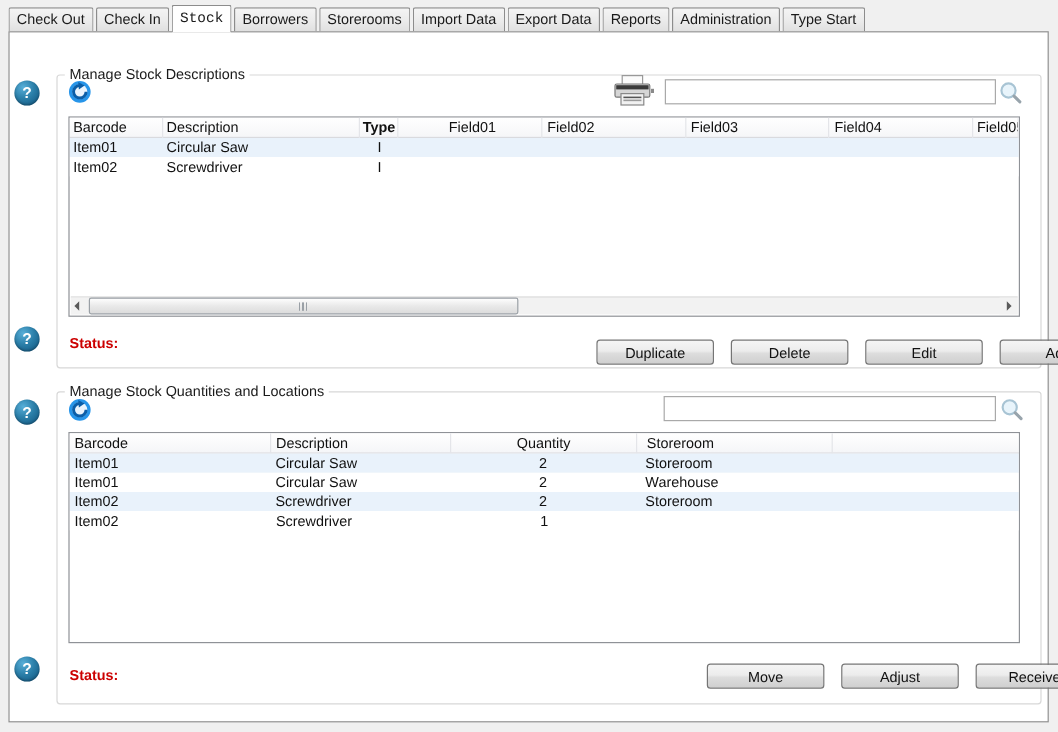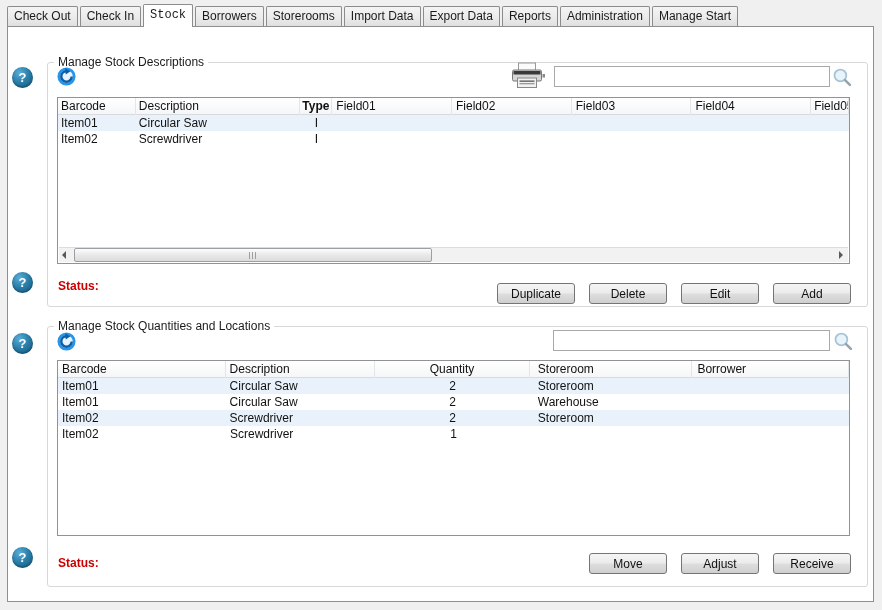--- a/index.html
+++ b/index.html
@@ -65,40 +65,40 @@
   .hs-thumb{position:absolute;left:15px;top:0;width:358px;height:14px;border:1px solid #9aa0a6;
             border-radius:2px;background:linear-gradient(#fdfdfd,#e9e9e9 50%,#dcdcdc);
             box-sizing:border-box;cursor:pointer;}
   .hs-thumb::after{content:"";position:absolute;left:50%;top:3px;width:8px;height:7px;
             transform:translateX(-50%);
             background:repeating-linear-gradient(90deg,#9aa0a6 0 1px,transparent 1px 3px);}
 
   
   .status{position:absolute;font-weight:bold;font-size:12px;color:#cc0000;}
   .btnrow{position:absolute;display:flex;gap:14px;}
-  .btn{width:78px;height:21px;border:1px solid #757575;border-radius:3px;
+  .btn{width:98px;height:21px;border:1px solid #757575;border-radius:3px;
        background:linear-gradient(#f5f5f5 0%,#ececec 45%,#dddddd 55%,#cfcfcf 100%);
        font-family:"Liberation Sans",sans-serif;font-size:12px;color:#111;padding:0;cursor:pointer;}
 </style>
 </head>
 <body>
 
 <div class="window">
 
   <div class="tabbar">
       <div class="tab">Check Out</div>
       <div class="tab">Check In</div>
       <div class="tab active">Stock</div>
       <div class="tab">Borrowers</div>
       <div class="tab">Storerooms</div>
       <div class="tab">Import Data</div>
       <div class="tab">Export Data</div>
       <div class="tab">Reports</div>
       <div class="tab">Administration</div>
-      <div class="tab">Manage Start</div>
+      <div class="tab">Type Start</div>
     </div>
 
   <div class="panel"></div>
 
 
   <div class="help-icon" style="top:67px">?</div>
   <div class="help-icon" style="top:272px">?</div>
   <div class="help-icon" style="top:333px">?</div>
   <div class="help-icon" style="top:547px">?</div>
 
@@ -134,21 +134,21 @@
       <circle cx="8" cy="8" r="5.6" fill="#e8f4fb" stroke="#a8c4d4" stroke-width="1.7"></circle>
       <line x1="12.4" y1="12.4" x2="17" y2="17" stroke="#98a4ac" stroke-width="2.4" stroke-linecap="round"></line>
     </svg>
   </span>
 
   <div class="listview" id="table1" style="left:57px;top:97px;width:793px;height:167px">
     <div class="thead">
         <div class="th" style="width: 78px; padding-left: 3px;">Barcode</div>
         <div class="th" style="width: 165px; padding-left: 3px;">Description</div>
         <div class="th center" style="width: 32px; padding-left: 0px; font-weight: bold;">Type</div>
-        <div class="th" style="width: 120px; padding-left: 4px;">Field01</div>
+        <div class="th" style="width: 120px; padding-left: 4px; text-align: center;">Field01</div>
         <div class="th" style="width: 120px; padding-left: 4px;">Field02</div>
         <div class="th" style="width: 120px; padding-left: 4px;">Field03</div>
         <div class="th" style="width: 120px; padding-left: 4px;">Field04</div>
         <div class="th" style="width: 38px; padding-left: 3px;">Field05</div>
       </div>
     <div class="tbody">
         <div class="tr stripe">
           <div class="td" style="width: 78px; padding-left: 3px;">Item01</div>
           <div class="td" style="width: 165px; padding-left: 3px;">Circular Saw</div>
           <div class="td center" style="width: 32px; padding-left: 0px;">I</div>
@@ -205,21 +205,20 @@
       <line x1="12.4" y1="12.4" x2="17" y2="17" stroke="#98a4ac" stroke-width="2.4" stroke-linecap="round"></line>
     </svg>
   </span>
 
   <div class="listview" id="table2" style="left:57px;top:360px;width:793px;height:176px">
     <div class="thead">
         <div class="th" style="width: 168px; padding-left: 4px;">Barcode</div>
         <div class="th" style="width: 150px; padding-left: 4px;">Description</div>
         <div class="th center" style="width: 155px; padding-left: 0px;">Quantity</div>
         <div class="th" style="width: 163px; padding-left: 8px;">Storeroom</div>
-        <div class="th" style="width: 157px; padding-left: 5px;">Borrower</div>
       </div>
     <div class="tbody">
         <div class="tr stripe">
           <div class="td" style="width: 168px; padding-left: 4px;">Item01</div>
           <div class="td" style="width: 150px; padding-left: 4px;">Circular Saw</div>
           <div class="td center" style="width: 155px; padding-left: 0px;">2</div>
           <div class="td" style="width: 163px; padding-left: 8px;">Storeroom</div>
           <div class="td" style="width: 157px; padding-left: 5px;"></div>
         </div>
         <div class="tr">

